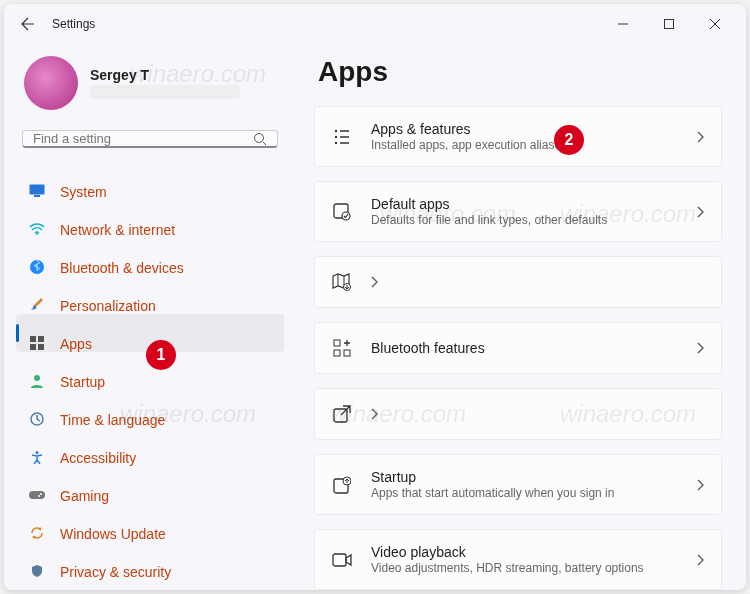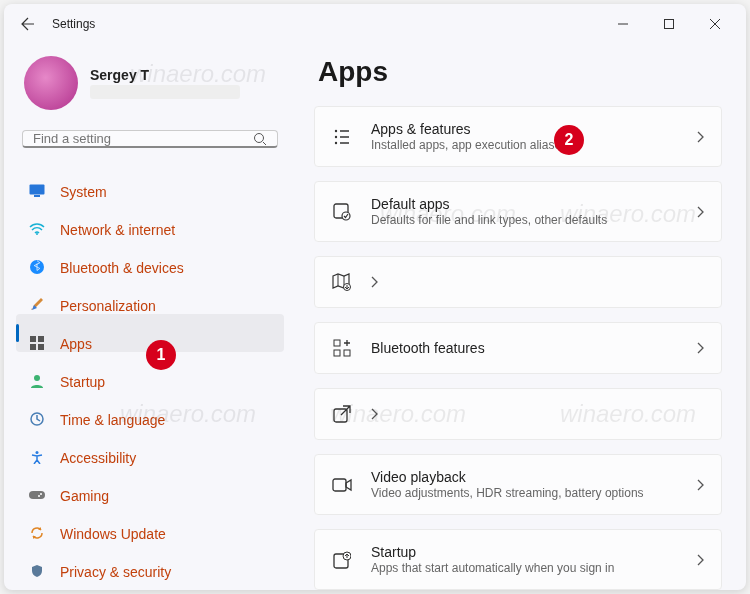--- a/index.html
+++ b/index.html
@@ -278,47 +278,47 @@
           </div>
         <div class="card-chev">
             <svg width="8" height="12">
               <path d="M1 1l5 5-5 5" stroke="#555" fill="none" stroke-width="1.3"></path>
             </svg>
           </div>
       </div>
 
       <div class="card">
         <div class="card-ico">
-            <svg width="20" height="14">
-              <rect x="1" y="1" width="13" height="12" rx="2" stroke="#333" fill="none" stroke-width="1.3"></rect>
-              <path d="M14 5l5-3v10l-5-3z" stroke="#333" fill="none" stroke-width="1.3"></path>
-            </svg>
-          </div>
-        <div class="card-txt">
-            <div class="card-title">Video playback</div>
-            <div class="card-sub">Video adjustments, HDR streaming, battery options</div>
-          </div>
-        <div class="card-chev">
-            <svg width="8" height="12">
-              <path d="M1 1l5 5-5 5" stroke="#555" fill="none" stroke-width="1.3"></path>
-            </svg>
-          </div>
-      </div>
-
-      <div class="card">
-        <div class="card-ico">
             <svg width="18" height="18">
               <rect x="1" y="3" width="14" height="14" rx="2" stroke="#333" fill="none" stroke-width="1.3"></rect>
               <circle cx="14" cy="5" r="4" fill="#fcfcfd" stroke="#333"></circle>
               <path d="M14 7V3M12 5l2-2 2 2" stroke="#333" fill="none"></path>
             </svg>
           </div>
         <div class="card-txt">
             <div class="card-title">Startup</div>
             <div class="card-sub">Apps that start automatically when you sign in</div>
+          </div>
+        <div class="card-chev">
+            <svg width="8" height="12">
+              <path d="M1 1l5 5-5 5" stroke="#555" fill="none" stroke-width="1.3"></path>
+            </svg>
+          </div>
+      </div>
+
+      <div class="card">
+        <div class="card-ico">
+            <svg width="20" height="14">
+              <rect x="1" y="1" width="13" height="12" rx="2" stroke="#333" fill="none" stroke-width="1.3"></rect>
+              <path d="M14 5l5-3v10l-5-3z" stroke="#333" fill="none" stroke-width="1.3"></path>
+            </svg>
+          </div>
+        <div class="card-txt">
+            <div class="card-title">Video playback</div>
+            <div class="card-sub">Video adjustments, HDR streaming, battery options</div>
           </div>
         <div class="card-chev">
             <svg width="8" height="12">
               <path d="M1 1l5 5-5 5" stroke="#555" fill="none" stroke-width="1.3"></path>
             </svg>
           </div>
       </div>
     </div>
   </div>
 </div>

